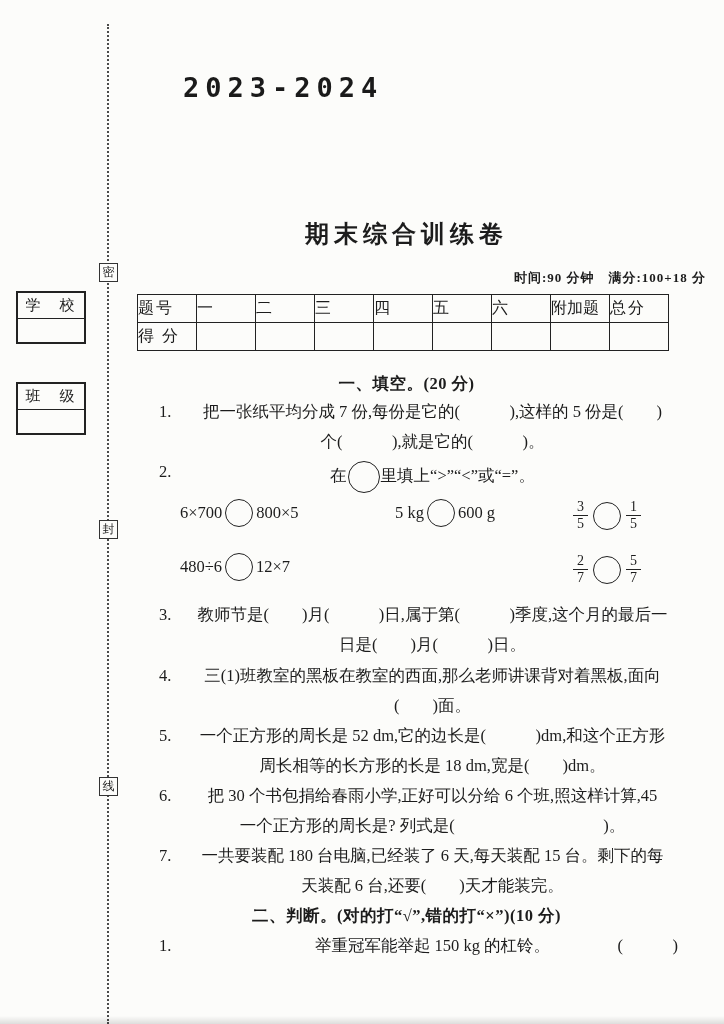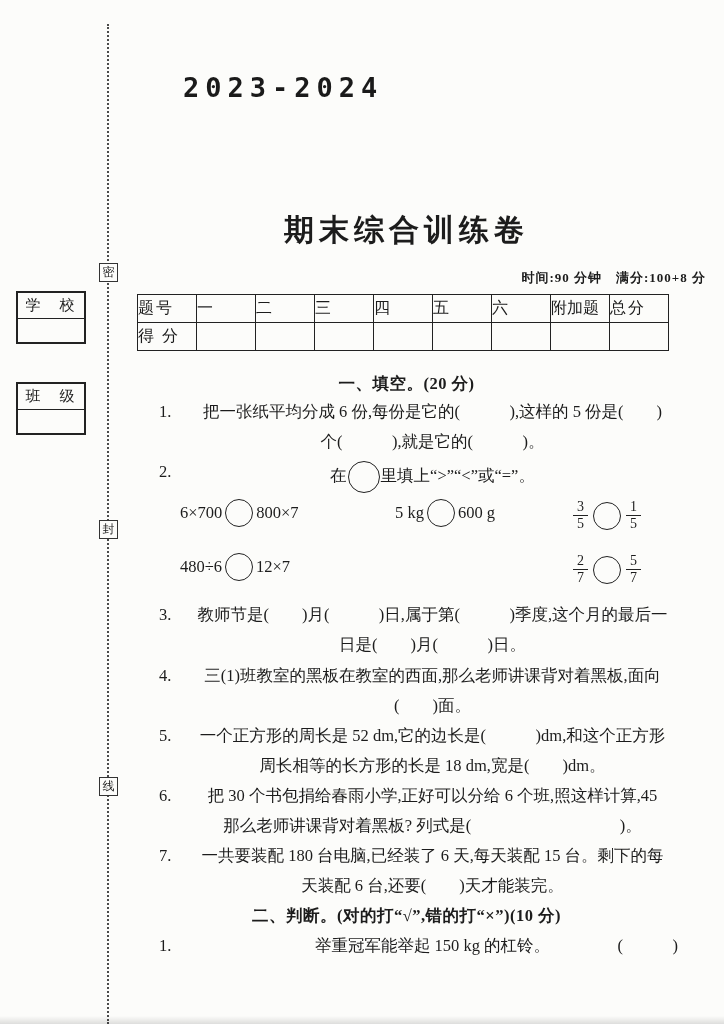--- a/index.html
+++ b/index.html
@@ -34,22 +34,22 @@
     letter-spacing:2px;white-space:nowrap;
   }
   .field-value{height:23px;}
   
   .year{
     position:absolute;left:183px;top:72px;
     font-family:"DejaVu Sans Mono",monospace;
     font-size:27px;font-weight:600;letter-spacing:6px;color:#1a1a1a;
   }
   .title{
-    position:absolute;left:133px;top:210px;width:547px;margin:0;
-    text-align:center;font-size:30px;font-weight:bold;letter-spacing:5px;
+    position:absolute;left:133px;top:218px;width:547px;margin:0;
+    text-align:center;font-size:24px;font-weight:bold;letter-spacing:5px;
   }
   .meta{
     position:absolute;right:18px;top:269px;
     font-size:13px;font-weight:bold;letter-spacing:1px;
   }
   
   .score-table{
     position:absolute;left:137px;top:294px;
     border-collapse:collapse;table-layout:fixed;
   }
@@ -110,21 +110,21 @@
     <div class="field-label">班　级</div>
     <div class="field-value"></div>
   </div>
   <div class="field-box" style="top:291px">
     <div class="field-label">学　校</div>
     <div class="field-value"></div>
   </div>
 
   <div class="year">2023-2024</div>
   <h1 class="title">期末综合训练卷</h1>
-  <div class="meta">时间:90 分钟　满分:100+8 分</div>
+  <div class="meta">时间:90 分钟　满分:100+18 分</div>
 
   <table class="score-table">
     <tbody>
         <tr>
       <td class="hdr">题号</td>
       <td>一</td>
       <td>二</td>
       <td>三</td>
       <td>四</td>
       <td>五</td>
@@ -145,36 +145,36 @@
     </tr>
   </tbody>
     </table>
 
   <div class="content">
 
     <div class="line heading" style="top:0">一、填空。(20 分)</div>
 
     <div class="line indent" style="top:28px">
       <span class="qno">1.</span>
-      <span>把一张纸平均分成 6 份,每份是它的(　　　),这样的 5 份是(　　)</span>
+      <span>把一张纸平均分成 7 份,每份是它的(　　　),这样的 5 份是(　　)</span>
     </div>
     <div class="line indent" style="top:58px">
       <span>个(　　　),就是它的(　　　)。</span>
     </div>
 
     <div class="line indent" style="top:88px">
       <span class="qno">2.</span>
       <span>在</span><span class="circle big"></span><span>里填上“&gt;”“&lt;”或“=”。</span>
     </div>
 
     <div class="cmp-row" style="top:126px;left:0;width:100%">
       <span class="cmp" style="left:47px">
         <span>6×700</span>
           <span class="circle"></span>
-          <span>800×7</span>
+          <span>800×5</span>
       </span>
       <span class="cmp" style="left:262px">
         <span>5 kg</span>
           <span class="circle"></span>
           <span>600 g</span>
       </span>
       <span class="cmp" style="left:438px">
         <span class="frac">
           <span class="fnum">3</span>
           <span class="fden">5</span>
@@ -228,21 +228,21 @@
     </div>
     <div class="line indent" style="top:382px">
       <span>周长相等的长方形的长是 18 dm,宽是(　　)dm。</span>
     </div>
 
     <div class="line indent" style="top:412px">
       <span class="qno">6.</span>
       <span>把 30 个书包捐给春雨小学,正好可以分给 6 个班,照这样计算,45</span>
     </div>
     <div class="line indent" style="top:442px">
-      <span>那么老师讲课背对着黑板? 列式是(　　　　　　　　　)。</span>
+      <span>一个正方形的周长是? 列式是(　　　　　　　　　)。</span>
     </div>
 
     <div class="line indent" style="top:472px">
       <span class="qno">7.</span>
       <span>一共要装配 180 台电脑,已经装了 6 天,每天装配 15 台。剩下的每</span>
     </div>
     <div class="line indent" style="top:502px">
       <span>天装配 6 台,还要(　　)天才能装完。</span>
     </div>
 

